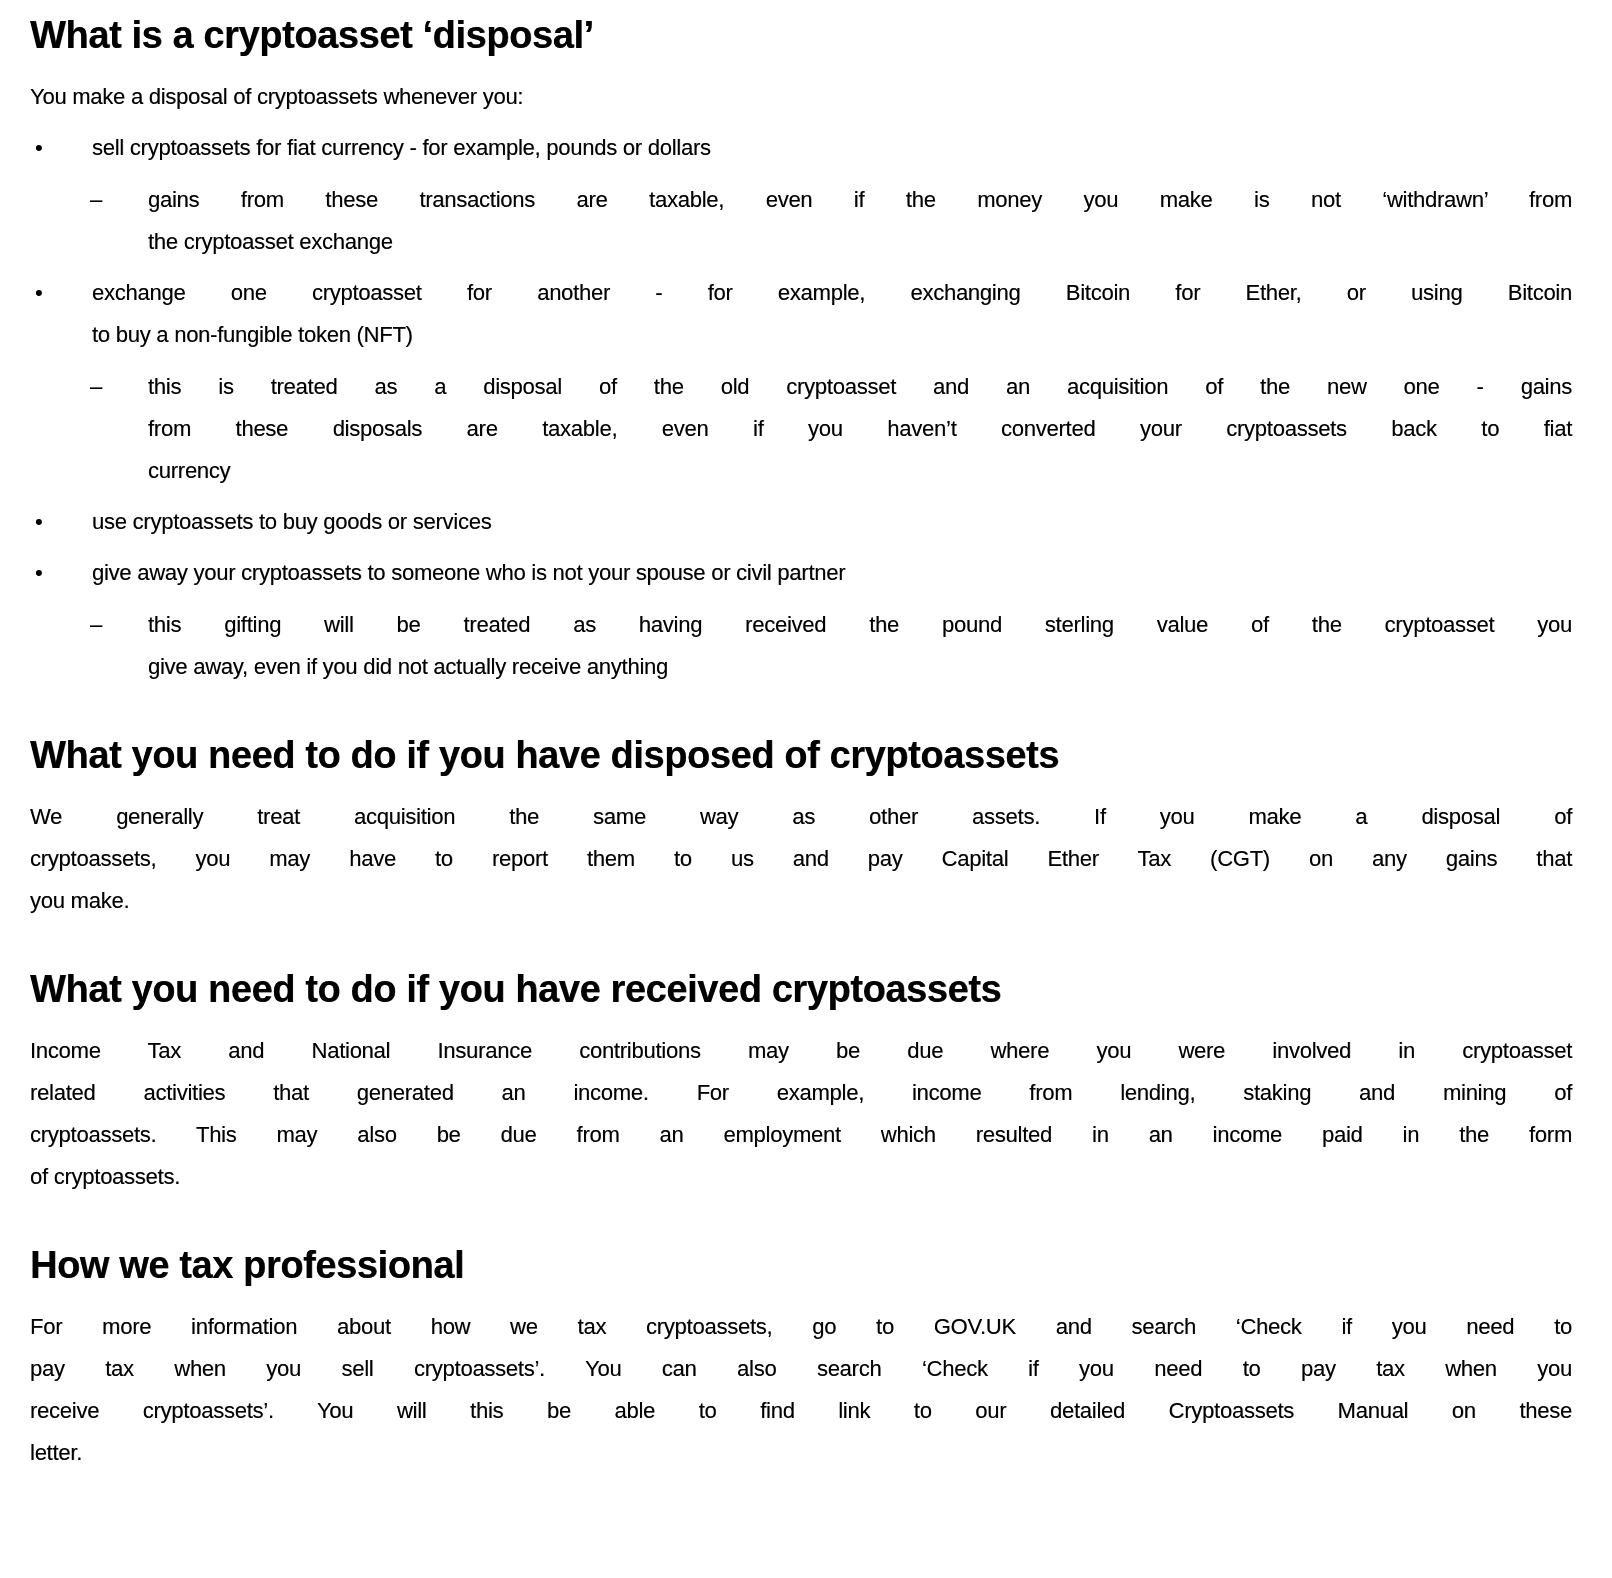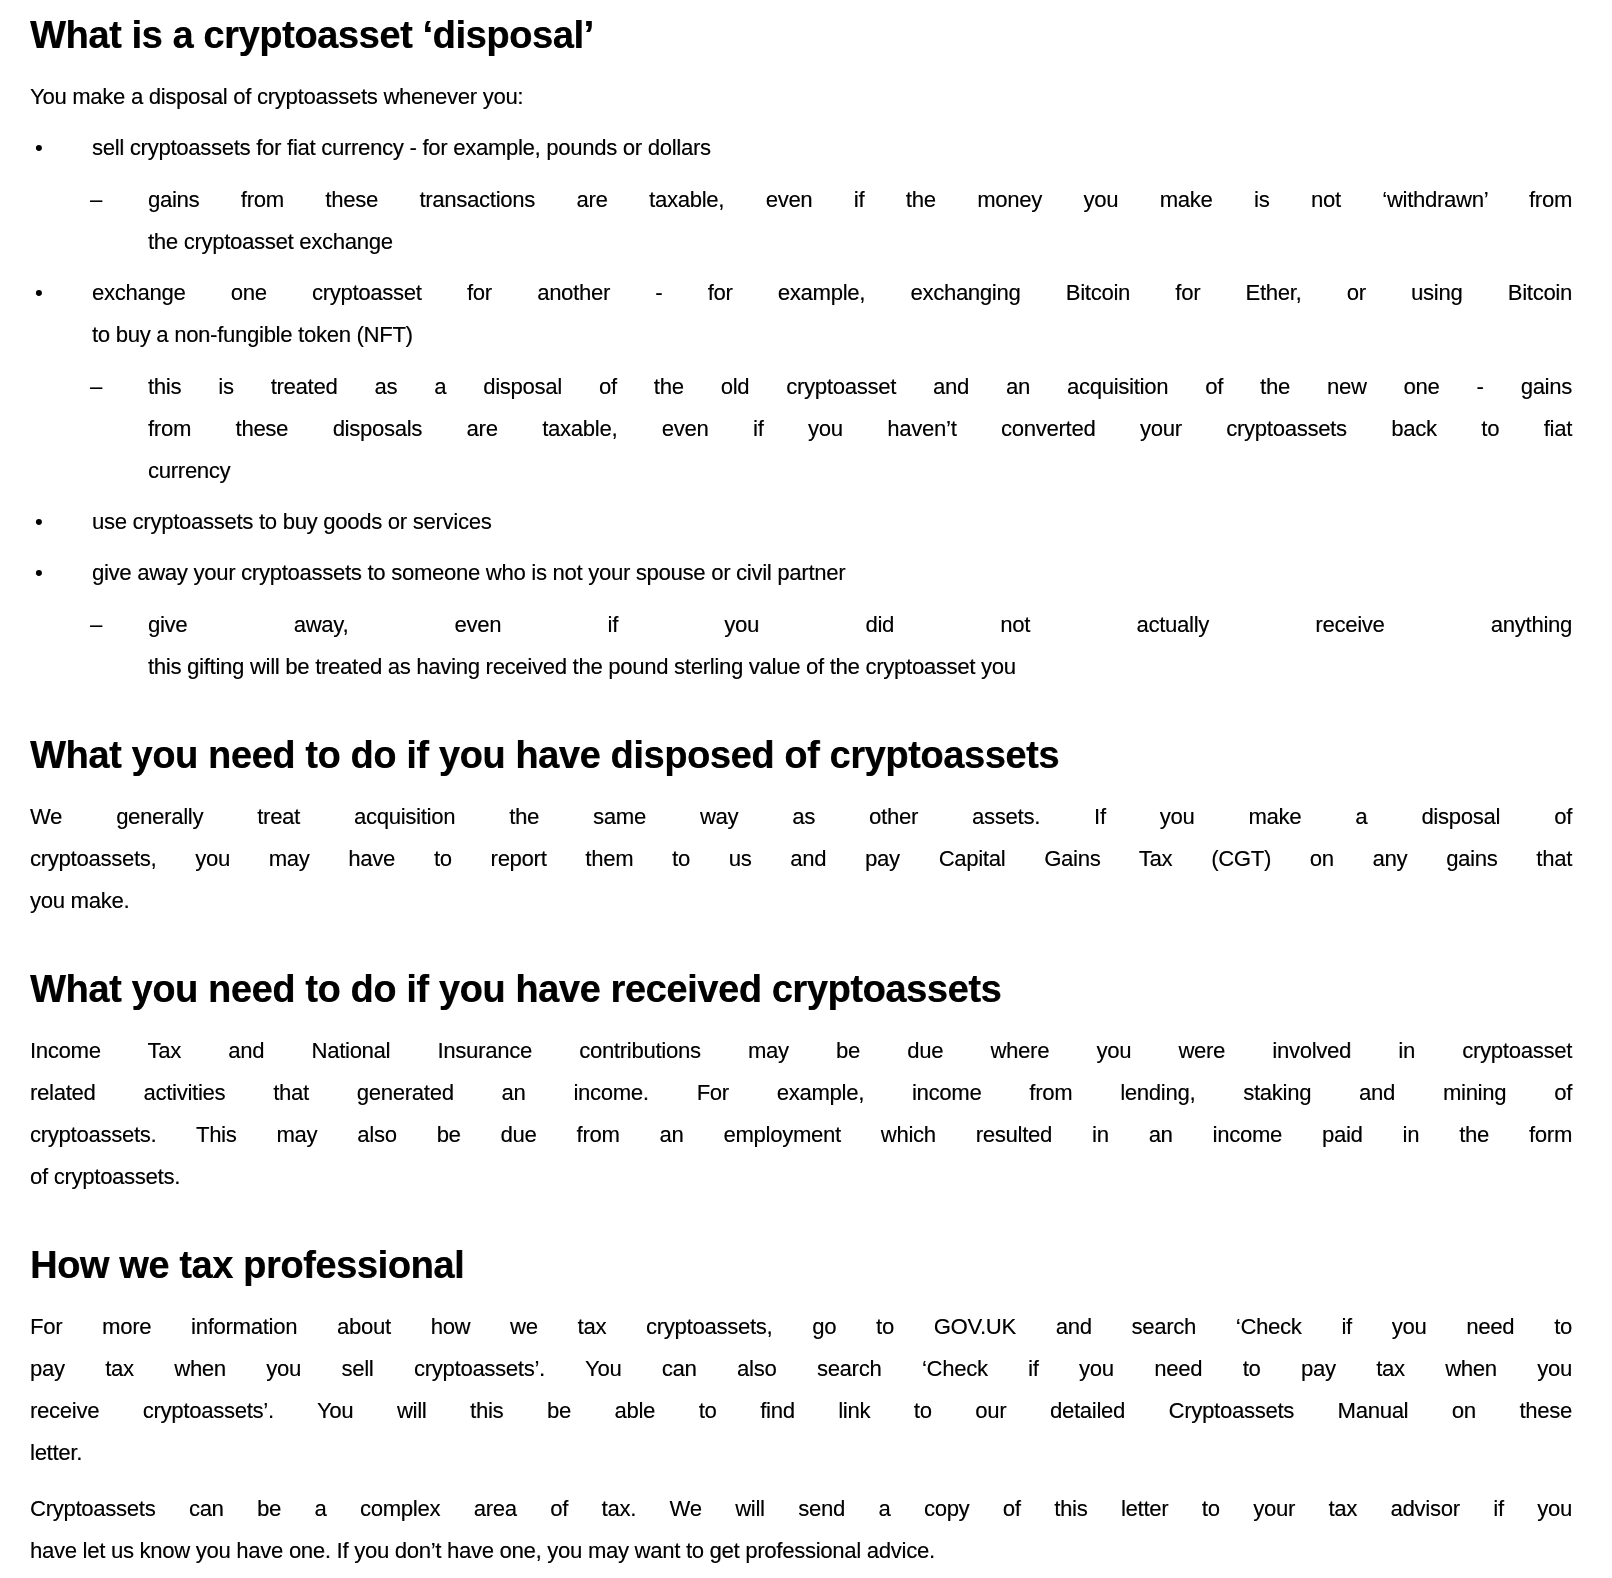--- a/index.html
+++ b/index.html
@@ -106,30 +106,30 @@
   <div class="block bullet">
     <span class="marker">•</span>
     <span class="btext lines">
       <div class="line">give away your cryptoassets to someone who is not your spouse or civil partner</div>
     </span>
   </div>
 
   <div class="block sub">
     <span class="marker">–</span>
     <span class="btext lines">
+      <div class="line">this gifting will be treated as having received the pound sterling value of the cryptoasset you</div>
       <div class="line">give away, even if you did not actually receive anything</div>
-      <div class="line">this gifting will be treated as having received the pound sterling value of the cryptoasset you</div>
     </span>
   </div>
 
   <div class="heading">What you need to do if you have disposed of cryptoassets</div>
 
   <div class="block para lines">
     <div class="line">We generally treat acquisition the same way as other assets. If you make a disposal of</div>
-    <div class="line">cryptoassets, you may have to report them to us and pay Capital Gains Tax (CGT) on any gains that</div>
+    <div class="line">cryptoassets, you may have to report them to us and pay Capital Ether Tax (CGT) on any gains that</div>
     <div class="line">you make.</div>
   </div>
 
   <div class="heading">What you need to do if you have received cryptoassets</div>
 
   <div class="block para lines">
     <div class="line">Income Tax and National Insurance contributions may be due where you were involved in cryptoasset</div>
     <div class="line">related activities that generated an income. For example, income from lending, staking and mining of</div>
     <div class="line">cryptoassets. This may also be due from an employment which resulted in an income paid in the form</div>
     <div class="line">of cryptoassets.</div>
@@ -137,18 +137,14 @@
 
   <div class="heading">How we tax professional</div>
 
   <div class="block para lines">
     <div class="line">For more information about how we tax cryptoassets, go to GOV.UK and search ‘Check if you need to</div>
     <div class="line">pay tax when you sell cryptoassets’. You can also search ‘Check if you need to pay tax when you</div>
     <div class="line">receive cryptoassets’. You will this be able to find link to our detailed Cryptoassets Manual on these</div>
     <div class="line">letter.</div>
   </div>
 
-  <div class="block para lines">
-    <div class="line">Cryptoassets can be a complex area of tax. We will send a copy of this letter to your tax advisor if you</div>
-    <div class="line">have let us know you have one. If you don’t have one, you may want to get professional advice.</div>
-  </div>
 
 </div>
 
 </body></html>

